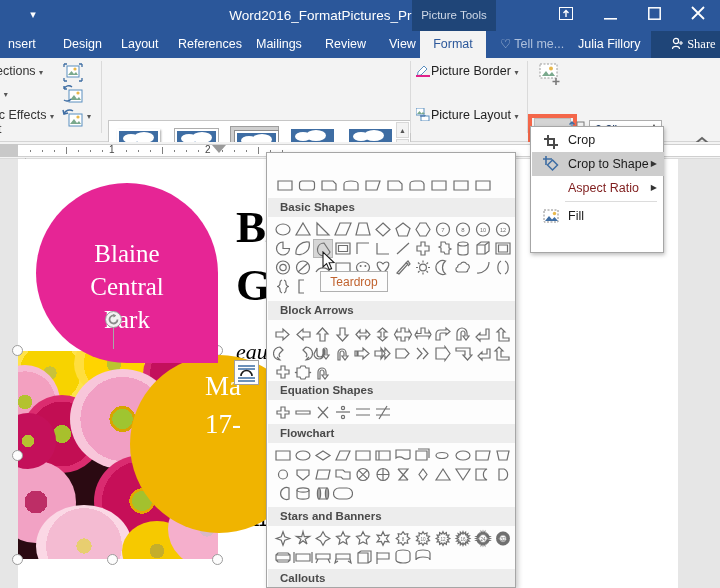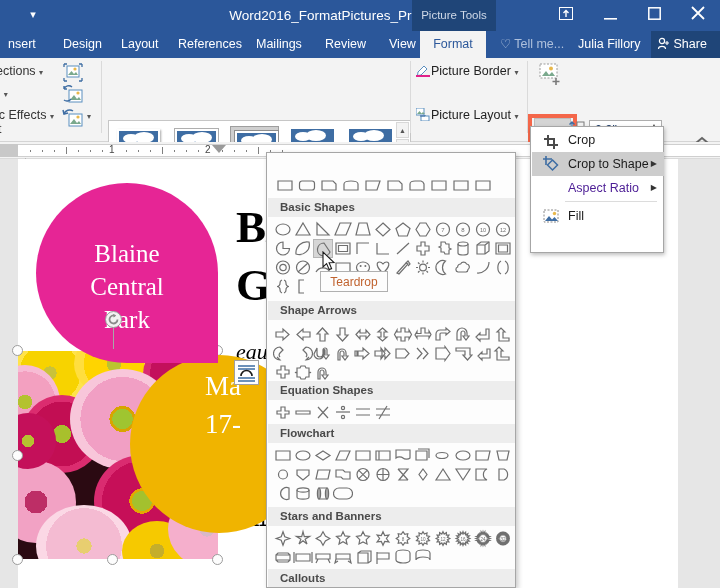--- a/index.html
+++ b/index.html
@@ -249,21 +249,21 @@
     background:#fff; border:1px solid #A6A6A6;
     box-shadow:1px 2px 4px rgba(0,0,0,.25);
   }
   .cmi{
     position:absolute; left:1px; width:132px; height:24px;
     font-size:12.5px; color:#1B1B1B; line-height:24px;
   }
   .cmi .cmlbl{ position:absolute; left:36px; }
   .cmi.hl{ background:#CDCDCD; }
   .cmi .sub{ position:absolute; right:7px; font-size:8px; color:#333;}
-  .cmi.dis .cmlbl{ color:#4c1d95; }
+  .cmi.dis .cmlbl{ color:#7f1d1d; }
   .cmsep{ position:absolute; left:34px; width:92px; height:1px; background:#DCDCDC;}
 
   
   #shapes-panel{
     position:absolute; left:266px; top:152px; width:250px; height:436px;
     background:#FDFDFD; border:1px solid #A6A6A6;
     box-shadow:2px 2px 5px rgba(0,0,0,.22);
     overflow:hidden;
   }
   .sec-head{
@@ -330,21 +330,21 @@
   <div class="tab" style="left:170px;">References</div>
   <div class="tab" style="left:248px;">Mailings</div>
   <div class="tab" style="left:317px;">Review</div>
   <div class="tab" style="left:381px;">View</div>
   <div class="tab active" style="left:420px; width:66px; text-align:center; padding:0;">Format</div>
 
   <div class="tab" id="tellme" style="left:492px;">
     <span class="bulb">♡</span><span>Tell me...</span>
   </div>
   <div class="tab" id="user-name" style="left:570px;">Julia Fillory</div>
-  <div class="tab" id="share-btn" style="left:651px; width:69px; padding-left:6px;">
+  <div class="tab" id="share-btn" style="left:651px; width:69px; padding-left:20px;font-family:Liberation Serif, serif;">
     <span>
       <svg width="13" height="13" viewBox="0 0 13 13" style="vertical-align:-2px">
           <circle cx="5" cy="4" r="2.6" fill="none" stroke="#fff" stroke-width="1.2"></circle>
           <path d="M1.5 12 C1.5 8.5 8.5 8.5 8.5 12" fill="none" stroke="#fff" stroke-width="1.2"></path>
           <path d="M10 4 v4 M8 6 h4" stroke="#fff" stroke-width="1.1"></path>
         </svg>
     </span>
     <span>Share</span>
   </div>
 </div>
@@ -658,21 +658,21 @@
   </div>
 
 </div>
 
 <div id="shapes-panel">
 
   <div id="row-rect"></div>
 
   <div class="sec-head" style="top:45px;">Basic Shapes</div>
 
-  <div class="sec-head" style="top:148px;">Shape Arrows</div>
+  <div class="sec-head" style="top:148px;">Block Arrows</div>
 
   <div class="sec-head" style="top:228px;">Equation Shapes</div>
 
   <div class="sec-head" style="top:354px;">Stars and Banners</div>
 
   <div class="sec-head" style="top:271px;">Flowchart</div>
 
   <div class="sec-head" style="top:416px;">Callouts</div>
 
   <div id="shape-cells">

